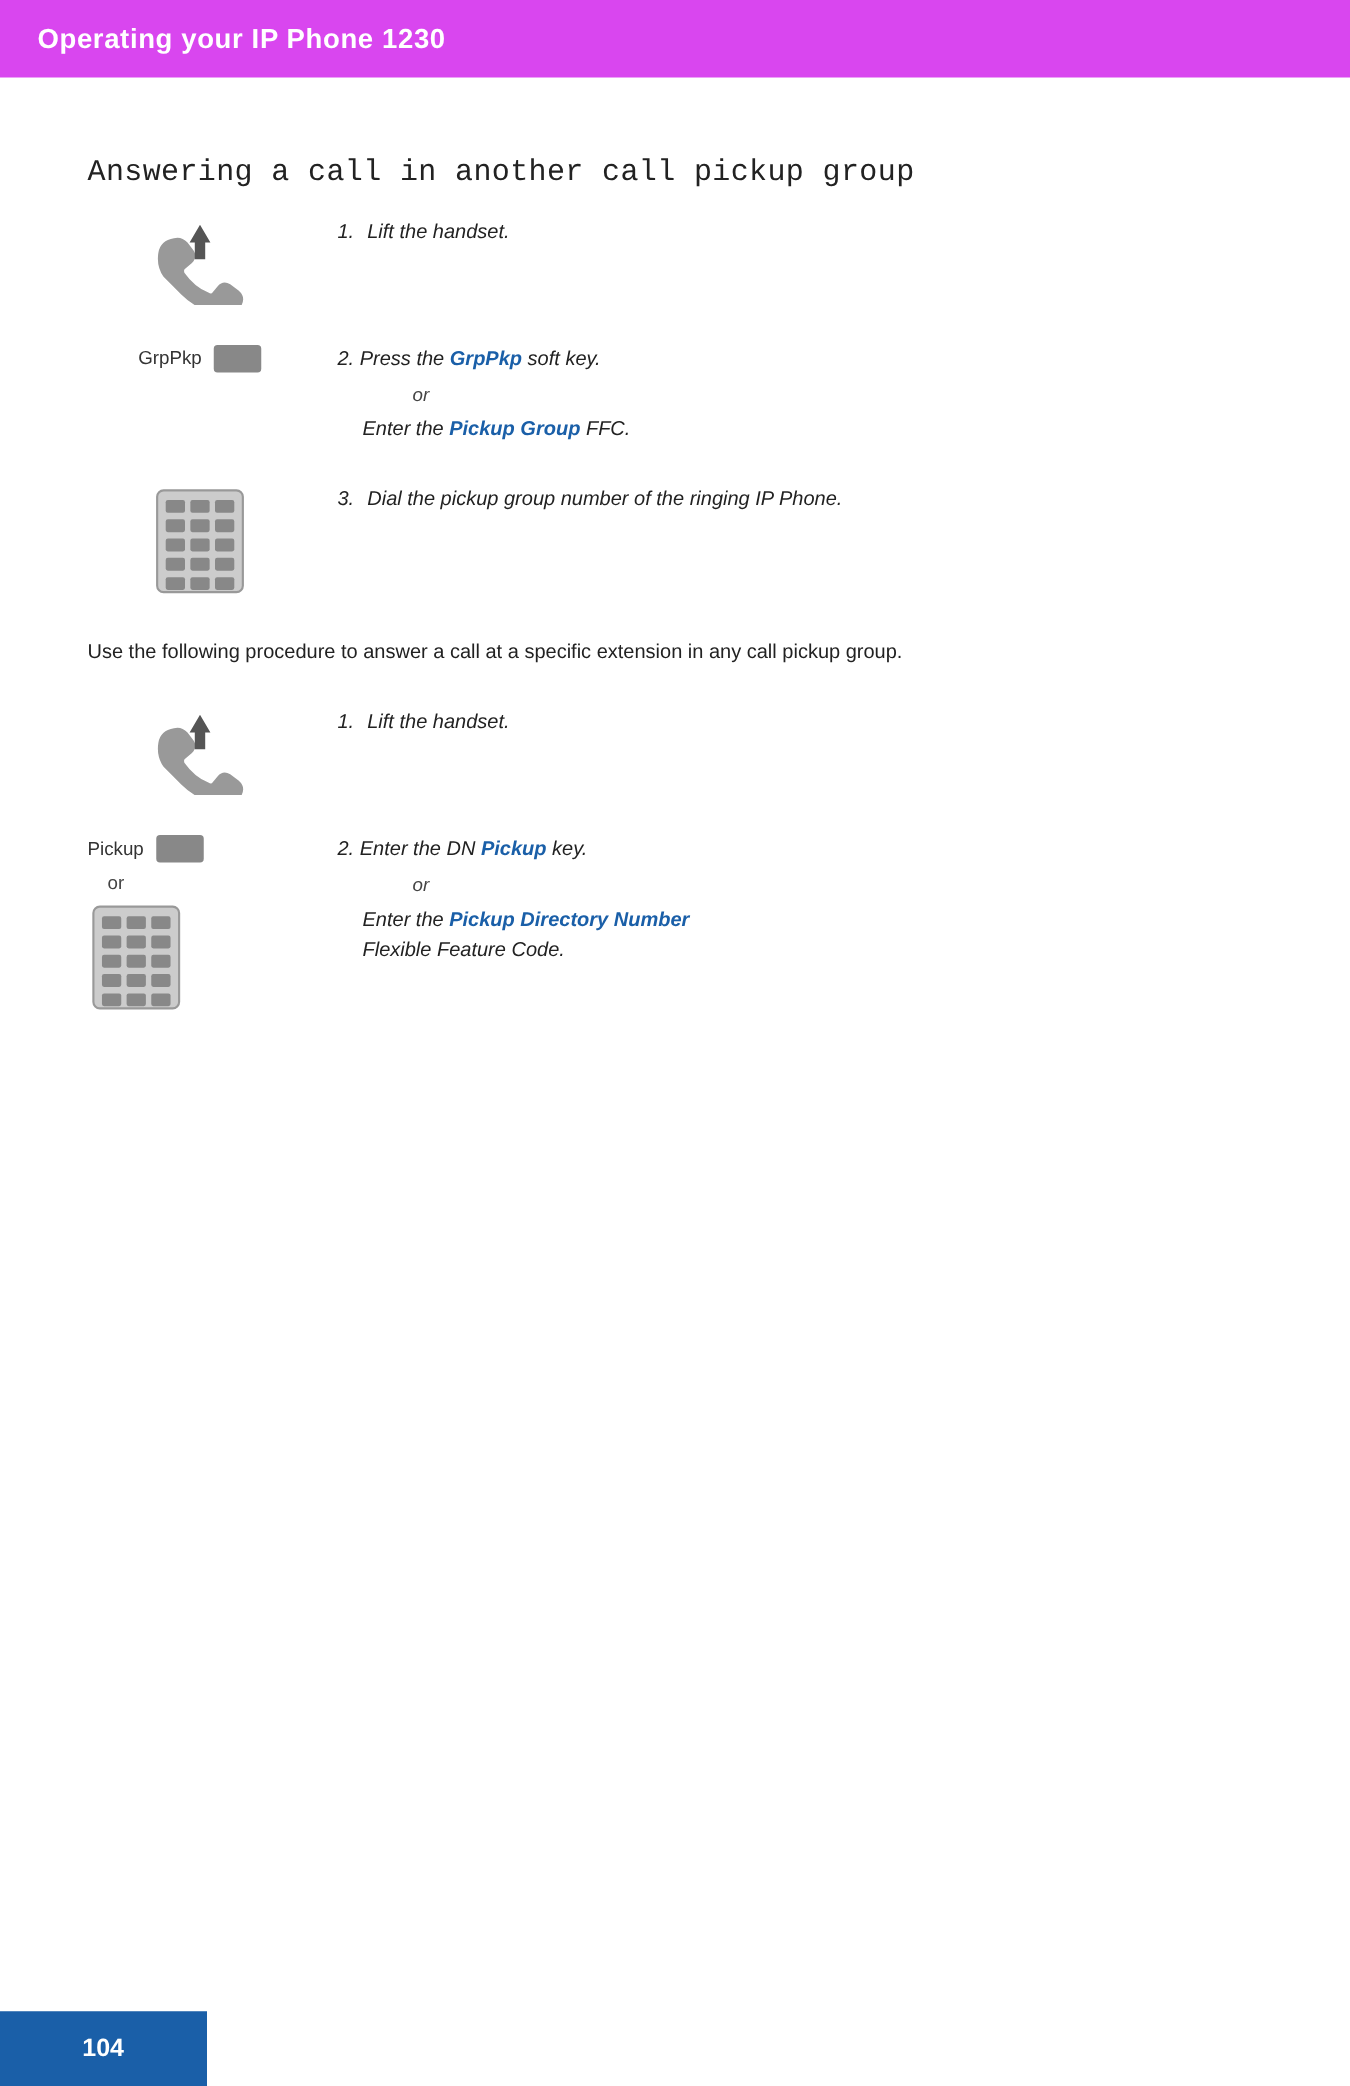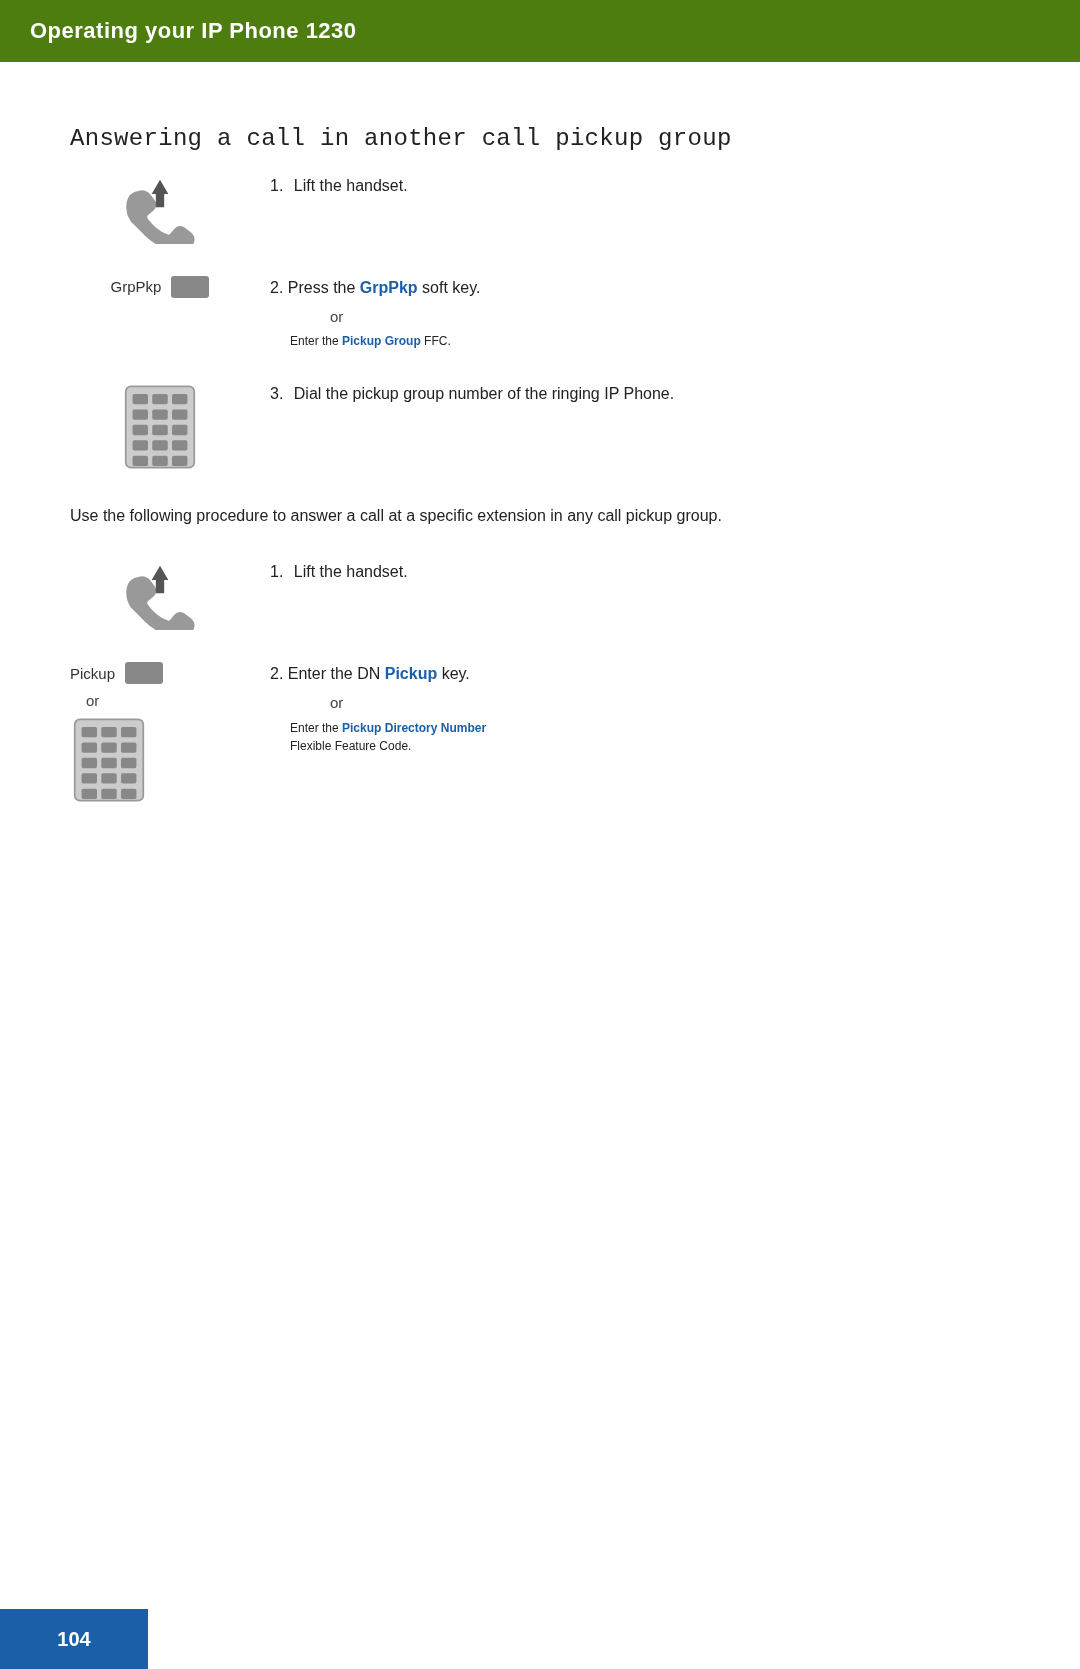--- a/index.html
+++ b/index.html
@@ -8,21 +8,21 @@
       width: 1080px;
       min-height: 1669px;
       font-family: Arial, sans-serif;
       background: #ffffff;
       color: #222;
       position: relative;
     }
 
     
     .header-bar {
-      background: #4d7c0f;
+      background: #d946ef;
       padding: 18px 30px 18px 30px;
       display: flex;
       align-items: center;
     }
     .header-title {
       color: #ffffff;
       font-size: 22px;
       font-weight: bold;
       letter-spacing: 0.5px;
     }
@@ -76,20 +76,21 @@
       color: #333;
     }
 
     .step-text {
       flex: 1;
       font-size: 16px;
       color: #222;
       line-height: 1.5;
       padding-left: 20px;
       padding-top: 4px;
+      font-style: italic;
     }
 
     .step-number {
       font-size: 16px;
       margin-right: 6px;
     }
 
     .blue-link {
       color: #1a5fa8;
       font-weight: bold;
@@ -119,21 +120,21 @@
     
     .section-divider {
       margin: 20px 0 32px 0;
     }
 
     
     .footer {
       position: fixed;
       bottom: 0;
       left: 0;
-      width: 148px;
+      width: 165px;
       height: 60px;
       background: #1a5fa8;
       display: flex;
       align-items: center;
       justify-content: center;
     }
     .footer-page {
       color: #ffffff;
       font-size: 20px;
       font-weight: bold;
@@ -152,21 +153,21 @@
     }
 
     .step-or {
       font-size: 15px;
       color: #444;
       margin-left: 60px;
       margin-bottom: 4px;
     }
 
     .step-enter {
-      font-size: 12px;
+      font-size: 16px;
       color: #222;
       margin-left: 20px;
     }
 
     
     .icon-or-block {
       display: flex;
       flex-direction: column;
       align-items: flex-start;
     }

